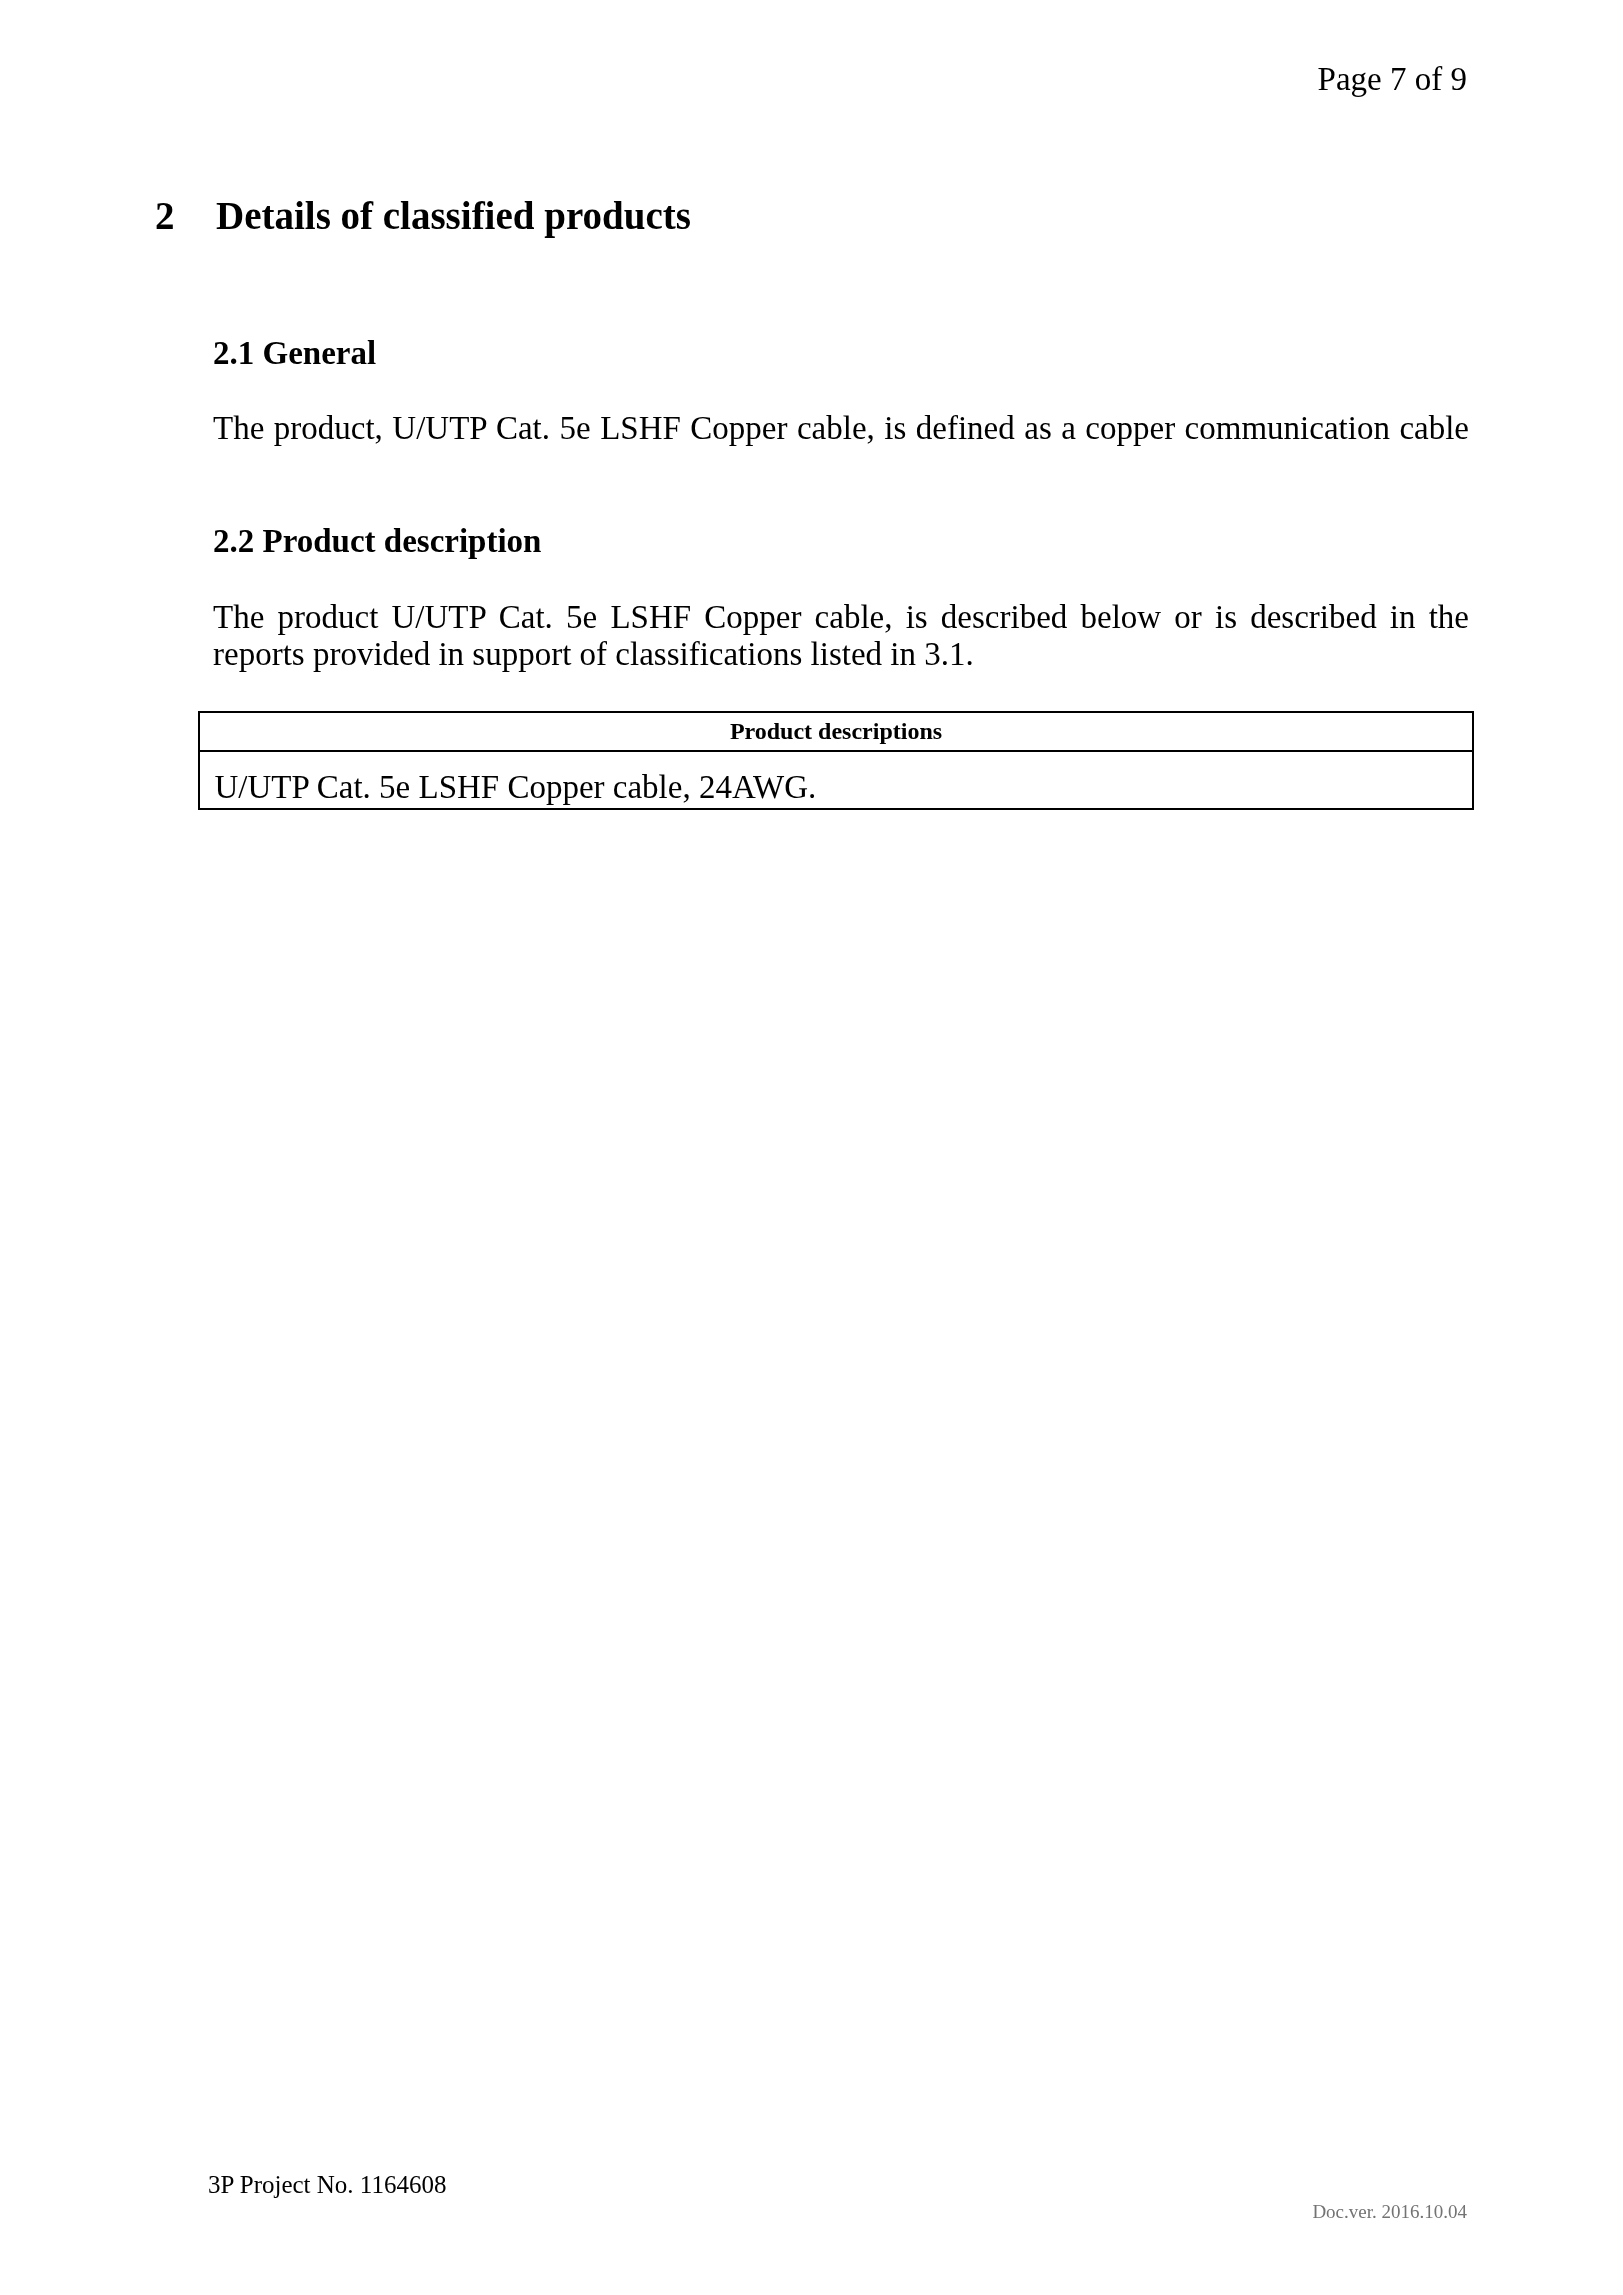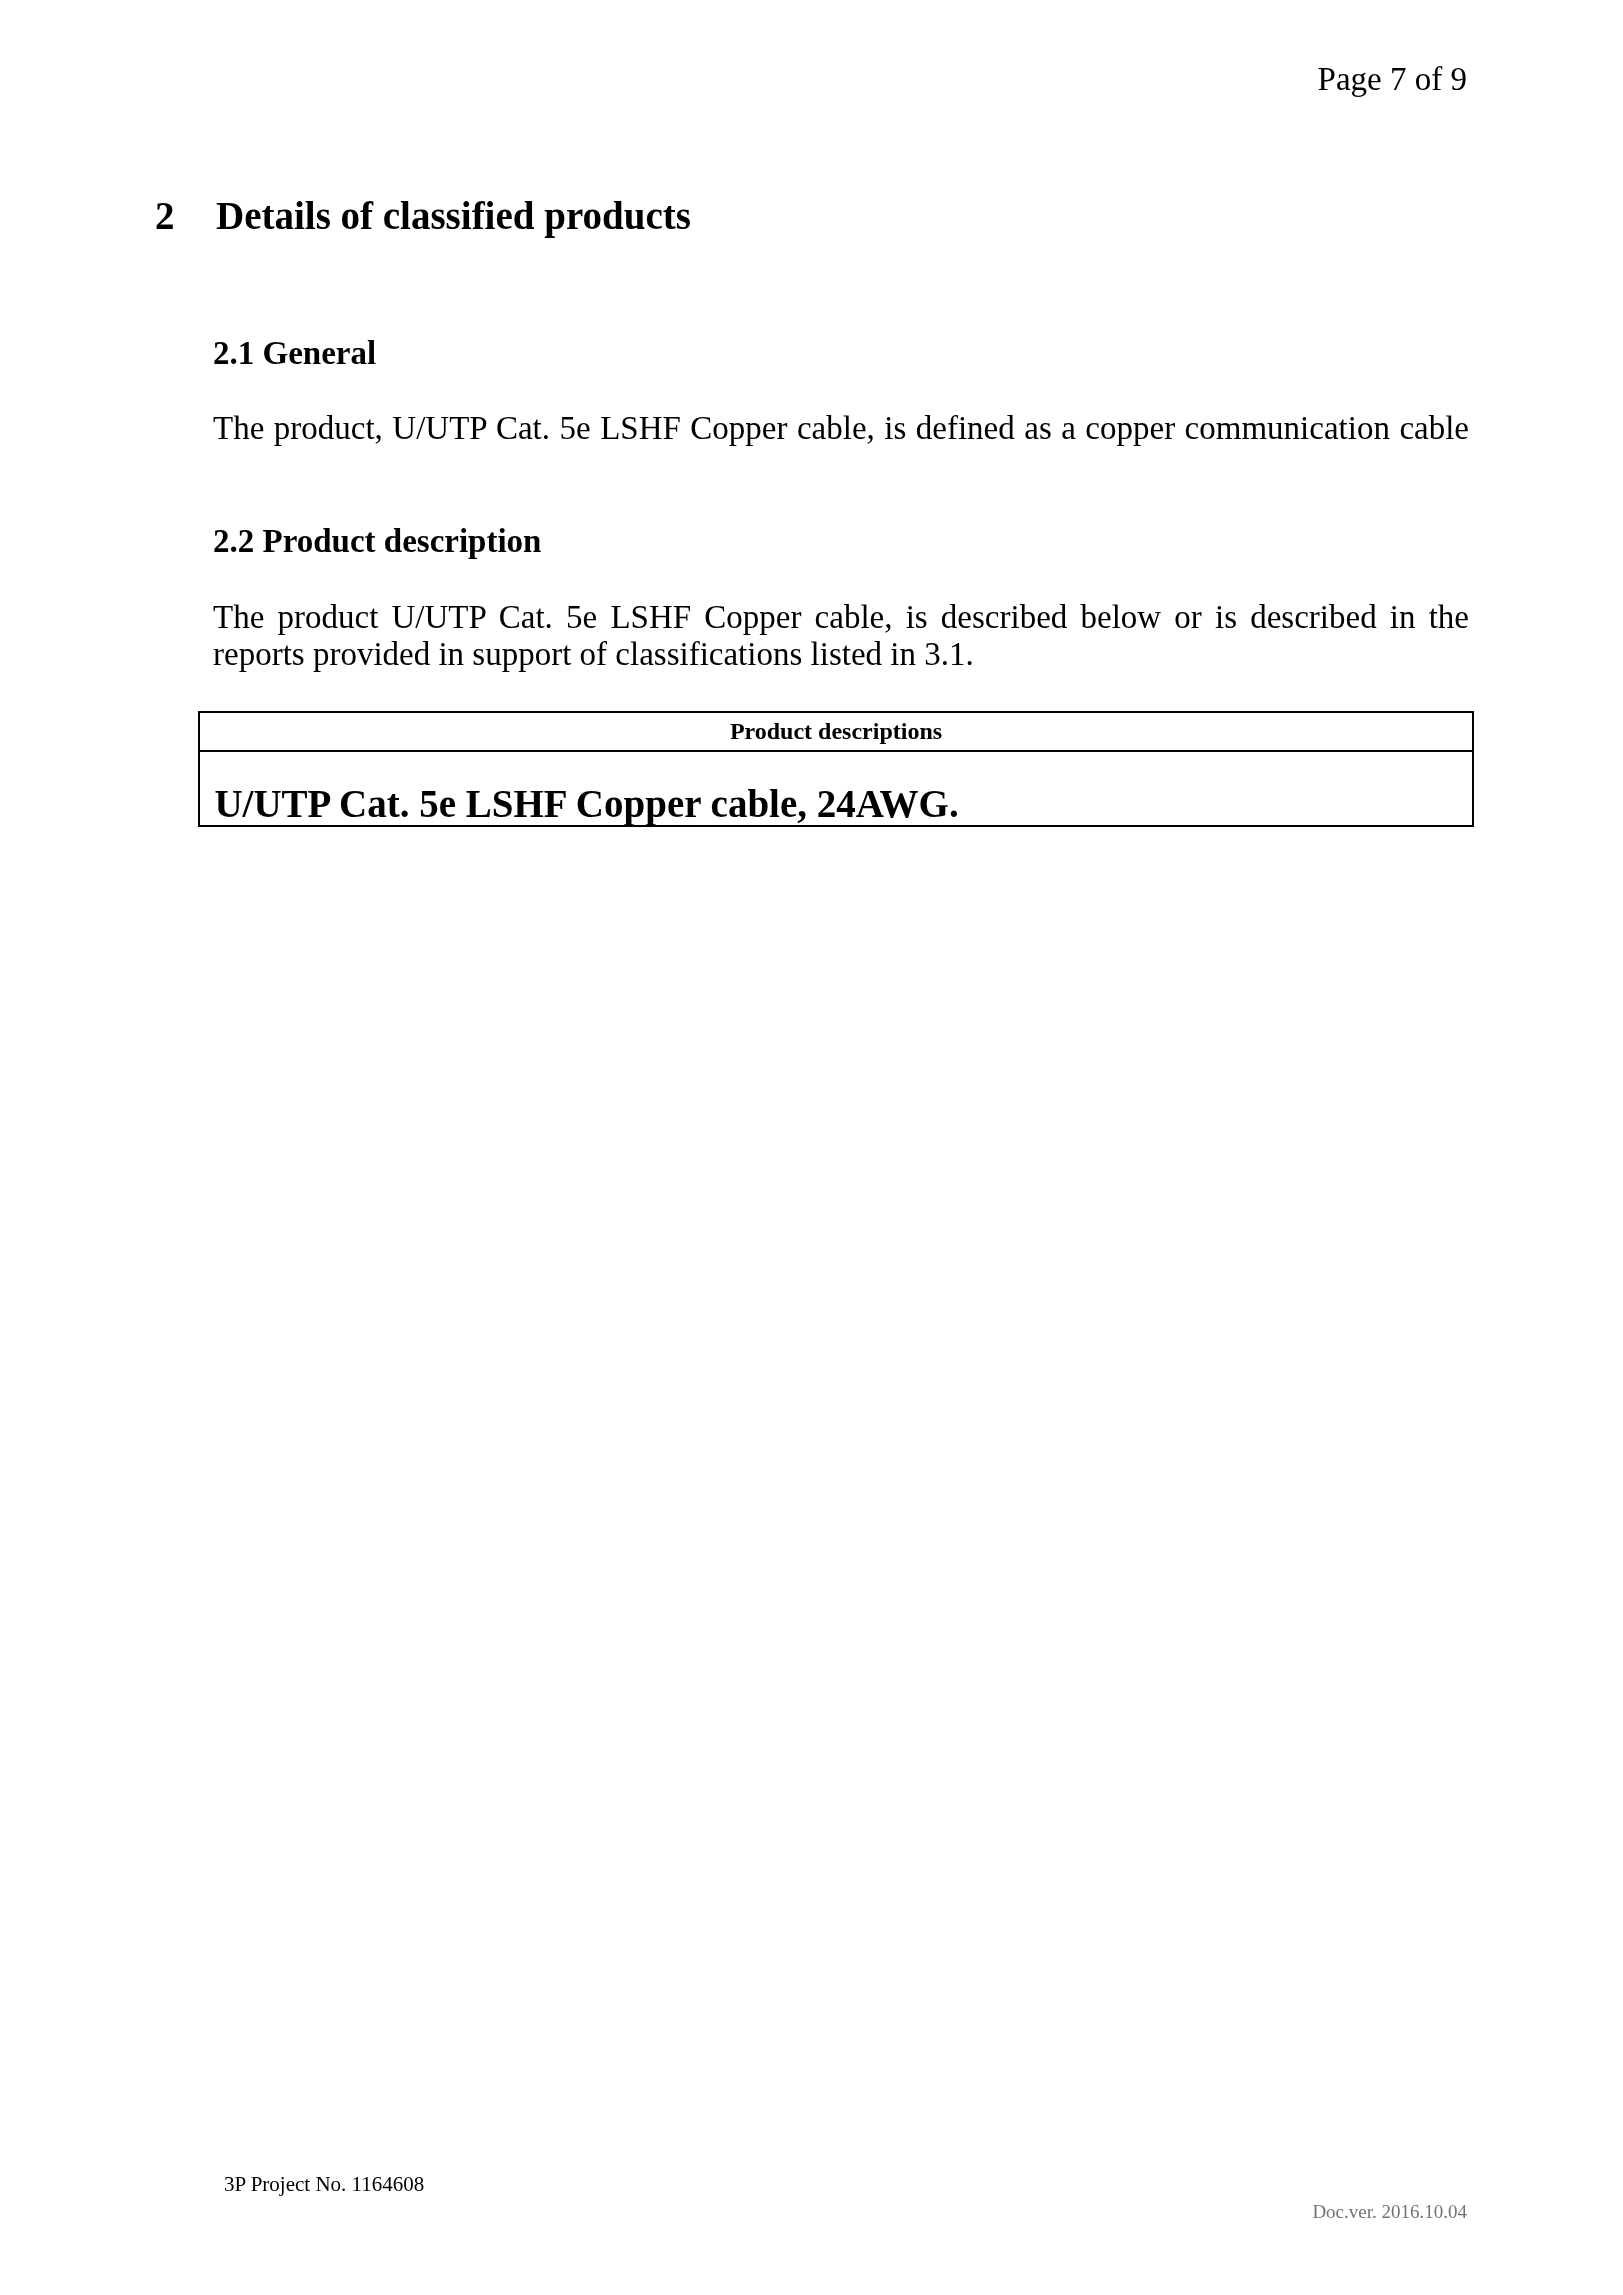--- a/index.html
+++ b/index.html
@@ -74,34 +74,33 @@
   .doc-table-header {
     height: 37px;
     border-bottom: 2.6px solid #000000;
     display: flex;
     align-items: center;
     justify-content: center;
     font-size: 24px;
     font-weight: bold;
   }
   .doc-table-cell {
-    height: 73px;
+    height: 56px;
     box-sizing: border-box;
     display: flex;
     align-items: flex-end;
     padding: 0 14.4px 3.9px 14.4px;
-    font-size: 39px;
+    font-size: 33px;
     line-height: 34px;
-    font-weight: bold;
   }
 
   .footer-left {
     top: 2168px;
-    left: 224px;
-    font-size: 21px;
+    left: 208px;
+    font-size: 25px;
     line-height: 33px;
   }
   .footer-right {
     top: 2168px;
     right: 156px;
     font-size: 19px;
     line-height: 33px;
     color: #737373;
     margin-top: 27px;
   }

